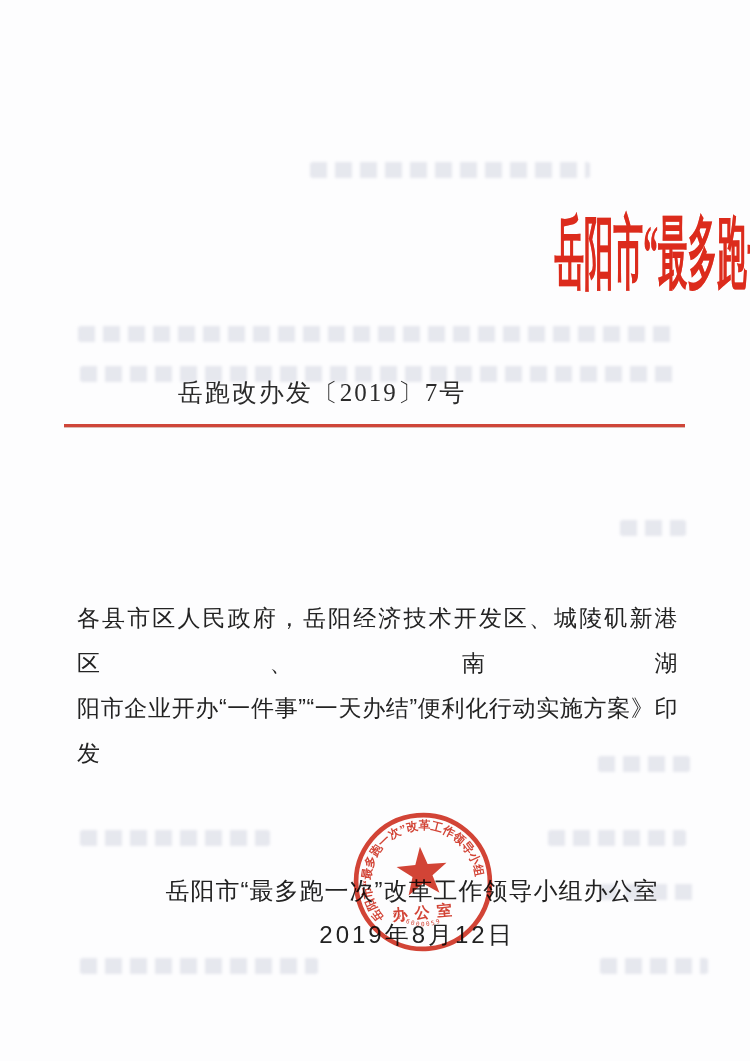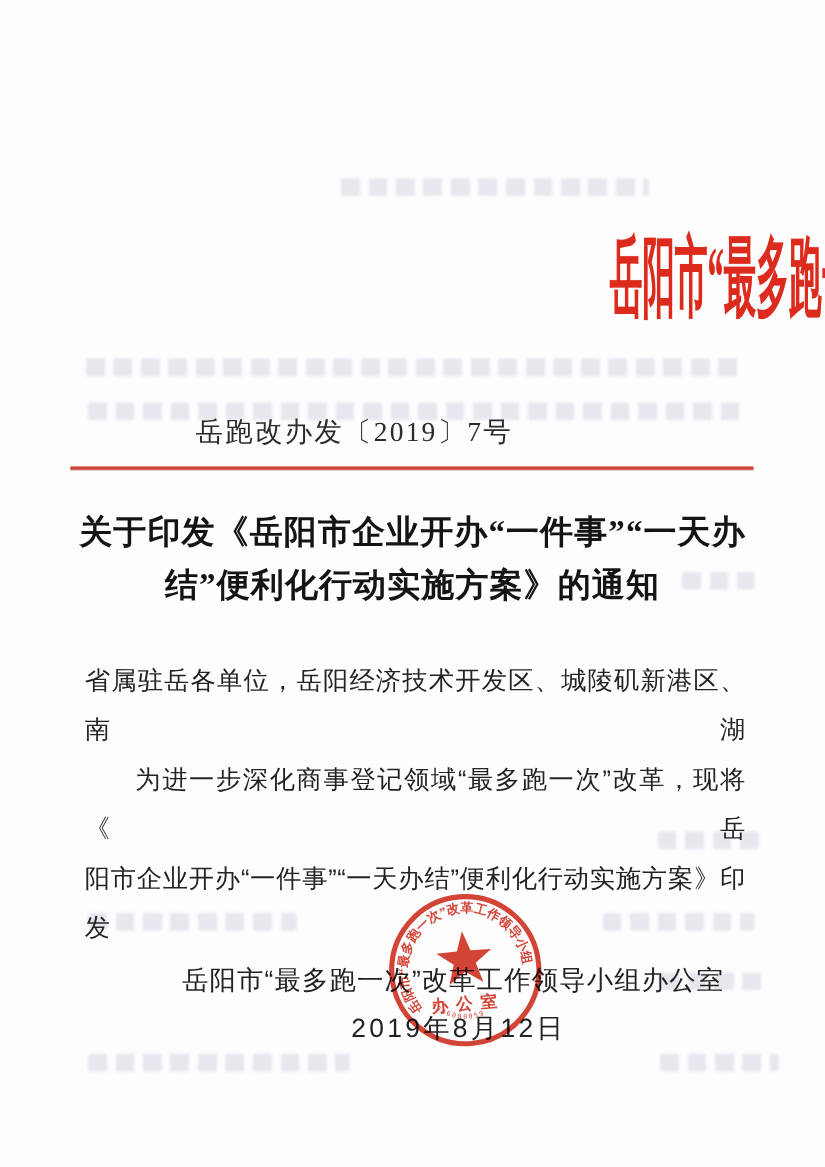--- a/index.html
+++ b/index.html
@@ -115,28 +115,23 @@
   <div class="bleed" style="left:600px;top:958px;width:108px;"></div>
 
   <div class="header-wrap">
     <span class="header-text">岳阳市“最多跑一次”改革工作领导小组办公室文件</span>
   </div>
 
   <div class="doc-number">岳跑改办发〔2019〕7号</div>
 
   <div class="red-rule"></div>
 
-  <div class="doc-title">
-    <div>关于印发《岳阳市企业开办“一件事”“一天办</div>
-    <div>结”便利化行动实施方案》的通知</div>
-  </div>
 
   <div class="body-block">
-    <div class="body-line fill">省属驻岳各单位，岳阳经济技术开发区、城陵矶新港区、南湖</div>
-    <div class="body-line fill indent">为进一步深化商事登记领域“最多跑一次”改革，现将《岳</div>
+    <div class="body-line fill">各县市区人民政府，岳阳经济技术开发区、城陵矶新港区、南湖</div>
     <div class="body-line fill">阳市企业开办“一件事”“一天办结”便利化行动实施方案》印发</div>
   </div>
 
   <div class="sig-line">岳阳市“最多跑一次”改革工作领导小组办公室</div>
   <div class="date-line">2019年8月12日</div>
 
   <svg class="seal" viewBox="0 0 150 150">
     <defs>
       <path id="sealArcTop" d="M 35.2 108.4 A 52 52 0 1 1 114.8 108.4" fill="none"></path>
       <path id="sealArcBottom" d="M 36 96 A 45 45 0 0 0 114 96" fill="none"></path>

